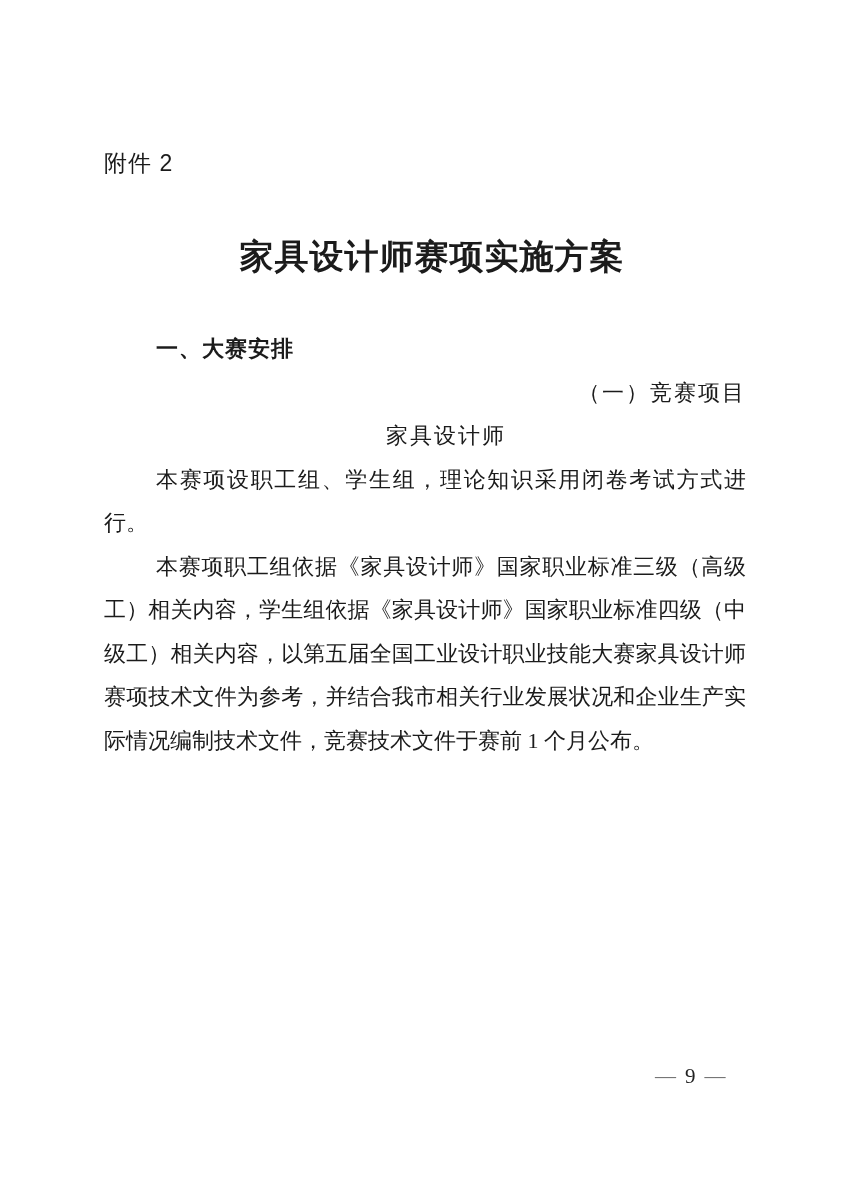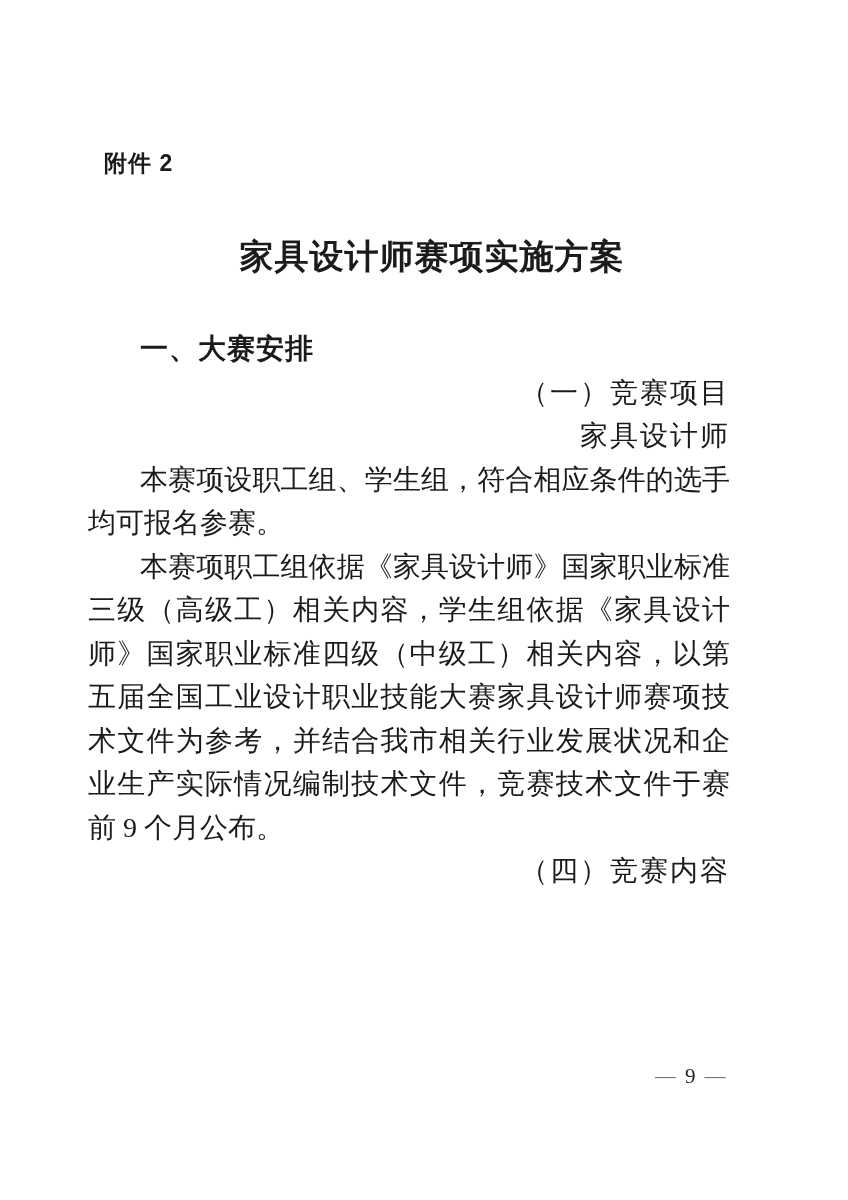--- a/index.html
+++ b/index.html
@@ -13,57 +13,57 @@
     position: relative;
     width: 848px; height: 1200px;
     background: #ffffff;
     overflow: hidden;
   }
   .attachment {
     position: absolute;
     left: 104px; top: 148px;
     font-size: 23px;
     font-family: "Liberation Sans", "DejaVu Sans", sans-serif;
-    font-weight: 700;
+    font-weight: 400;
     letter-spacing: 1px;
   }
   .doc-title {
     position: absolute;
     left: 0; top: 226px;
     width: 100%;
     margin: 8px;
     text-align: center;
     font-size: 34px;
     font-weight: 700;
     letter-spacing: 1px;
   }
   .doc-body {
     position: absolute;
-    left: 88px; top: 327px;
+    left: 104px; top: 327px;
     width: 642px;
-    font-size: 28px;
+    font-size: 22px;
     line-height: 43.5px;
     text-align: justify;
   }
   .sec-heading {
     font-family: "Liberation Sans", "DejaVu Sans", sans-serif;
     font-weight: 700;
     padding-left: 52px;
     letter-spacing: 1px;
     text-align: left;
   }
   .sec-subheading {
     padding-left: 52px;
     letter-spacing: 2px;
     text-align: right;
   }
   .sec-plain {
     padding-left: 42px;
     letter-spacing: 2px;
-    text-align: right;
+    text-align: center;
   }
   .sec-paragraph {
     text-indent: 52px;
   }
   .footer {
     position: absolute;
     left: 646px; top: 1064px;
     font-size: 21px;
     color: #222222;
     white-space: nowrap;
@@ -79,22 +79,21 @@
 <div class="page">
 
   <div class="attachment">附件 2</div>
 
   <h1 class="doc-title">家具设计师赛项实施方案</h1>
 
   <div class="doc-body">
       <div class="sec-heading">一、大赛安排</div>
       <div class="sec-subheading">（一）竞赛项目</div>
       <div class="sec-plain">家具设计师</div>
-      <div class="sec-paragraph">本赛项设职工组、学生组，符合相应条件的选手均可报名参赛。</div>
-      <div class="sec-paragraph">本赛项职工组依据《家具设计师》国家职业标准三级（高级工）相关内容，学生组依据《家具设计师》国家职业标准四级（中级工）相关内容，以第五届全国工业设计职业技能大赛家具设计师赛项技术文件为参考，并结合我市相关行业发展状况和企业生产实际情况编制技术文件，竞赛技术文件于赛前 9 个月公布。</div>
-      <div class="sec-subheading">（四）竞赛内容</div>
+      <div class="sec-paragraph">本赛项设职工组、学生组，理论知识采用闭卷考试方式进行。</div>
+      <div class="sec-paragraph">本赛项职工组依据《家具设计师》国家职业标准三级（高级工）相关内容，学生组依据《家具设计师》国家职业标准四级（中级工）相关内容，以第五届全国工业设计职业技能大赛家具设计师赛项技术文件为参考，并结合我市相关行业发展状况和企业生产实际情况编制技术文件，竞赛技术文件于赛前 1 个月公布。</div>
     </div>
 
   <div class="footer">
     <span class="dash">—</span><span>9</span><span class="dash">—</span>
   </div>
 
 </div>
 
 </body></html>

